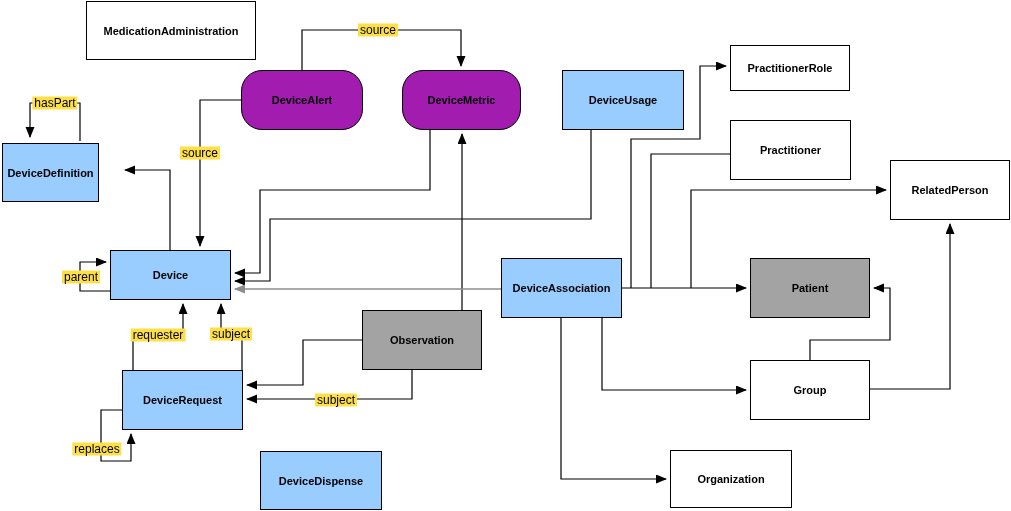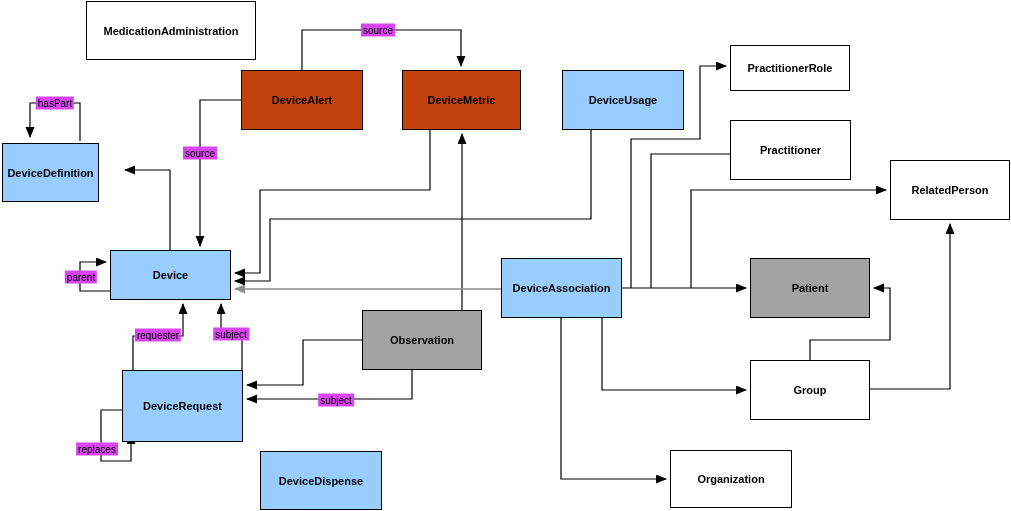--- a/index.html
+++ b/index.html
@@ -13,28 +13,28 @@
   #wires{position:absolute;left:0;top:0;width:1011px;height:511px;}
   .node{
     position:absolute;
     box-sizing:border-box;
     border:1px solid #000000;
     display:flex;align-items:center;justify-content:center;
     font-size:11px;font-weight:bold;color:#000000;
     text-align:center;
   }
   .fill-blue{background:#99CCFF;}
-  .fill-green{background:#c2410c;}
+  .fill-green{background:#a21caf;border-radius:21px;}
   .fill-yellow{background:#a3a3a3;}
   .fill-white{background:#FFFFFF;}
   .edge-label{
     position:absolute;
     transform:translate(-50%,-50%);
-    background:#d946ef;
-    font-size:10px;color:#000000;
+    background:#fde047;
+    font-size:12px;color:#000000;
     padding:0 2px;white-space:nowrap;line-height:13px;
   }
   path.edge{fill:none;stroke:#000000;stroke-width:1.2;}
   path.edge-gray{fill:none;stroke:#8C8C8C;stroke-width:1.4;}
 </style>
 </head>
 <body>
 
 <div id="canvas">
 
@@ -98,21 +98,21 @@
   <div class="node fill-green" style="left:402px; top:70px;  width:119px; height:60px;">DeviceMetric</div>
   <div class="node fill-blue" style="left:562px; top:70px;  width:122px; height:60px;">DeviceUsage</div>
   <div class="node fill-white" style="left:730px; top:45px;  width:120px; height:46px;">PractitionerRole</div>
   <div class="node fill-white" style="left:730px; top:120px; width:121px; height:60px;">Practitioner</div>
   <div class="node fill-white" style="left:890px; top:160px; width:120px; height:60px;">RelatedPerson</div>
   <div class="node fill-blue" style="left:2px;   top:143px; width:97px; height:59px;">DeviceDefinition</div>
   <div class="node fill-blue" style="left:110px; top:250px; width:121px; height:50px;">Device</div>
   <div class="node fill-blue" style="left:501px; top:258px; width:121px; height:60px;text-align:center;">DeviceAssociation</div>
   <div class="node fill-yellow" style="left:750px; top:258px; width:120px; height:60px;">Patient</div>
   <div class="node fill-yellow" style="left:362px; top:310px; width:120px; height:60px;">Observation</div>
-  <div class="node fill-blue" style="left:122px; top:370px; width:121px; height:72px;">DeviceRequest</div>
+  <div class="node fill-blue" style="left:122px; top:370px; width:121px; height:60px;">DeviceRequest</div>
   <div class="node fill-blue" style="left:260px; top:451px; width:122px; height:59px;">DeviceDispense</div>
   <div class="node fill-white" style="left:750px; top:360px; width:120px; height:60px;">Group</div>
   <div class="node fill-white" style="left:670px; top:450px; width:122px; height:58px;">Organization</div>
 
   <div class="edge-label" style="left:55px;  top:103px;">hasPart</div>
   <div class="edge-label" style="left:200px; top:153px;">source</div>
   <div class="edge-label" style="left:378px; top:30px;">source</div>
   <div class="edge-label" style="left:81px;  top:277px;">parent</div>
   <div class="edge-label" style="left:158px; top:335px;">requester</div>
   <div class="edge-label" style="left:231px; top:334px;">subject</div>

